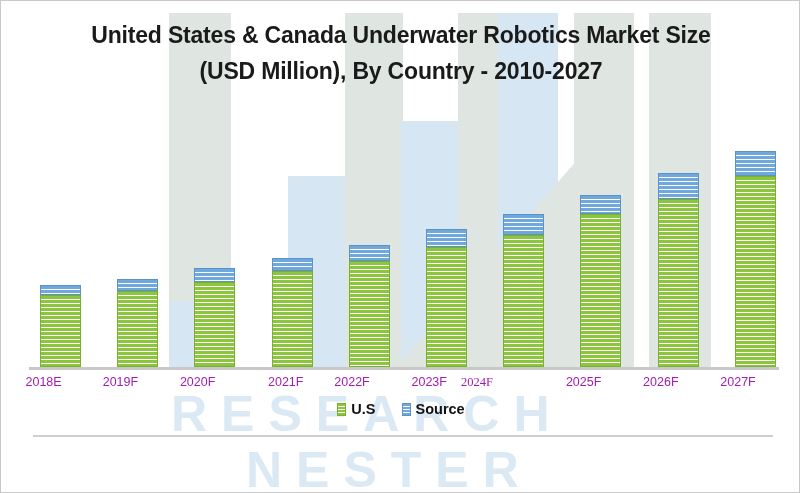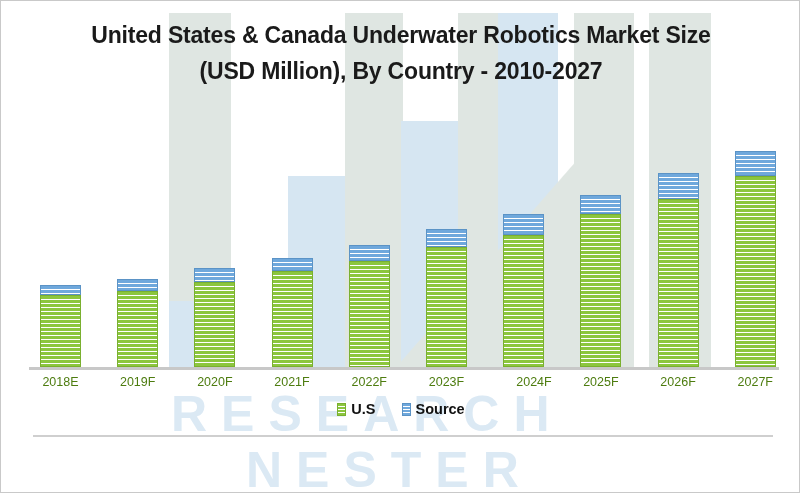--- a/index.html
+++ b/index.html
@@ -78,23 +78,23 @@
   
   #axis-line {
     position: absolute;
     left: 28px; top: 366px;
     width: 750px; height: 3px;
     background: #c8c8c8;
   }
   .xtick {
     position: absolute;
     top: 374px;
-    text-align: center;
+    text-align: left;
     font-size: 12.5px;
-    color: #4d7c0f;
+    color: #a21caf;
     width: 70px;
   }
 
   
   #legend {
     position: absolute;
     left: 0; top: 400px;
     width: 800px;
     display: flex;
     justify-content: center;
@@ -198,24 +198,24 @@
         <div class="seg seg-ca" style="top: 0px; height: 24.1667px;"></div>
         <div class="seg seg-us" style="top: 24.1667px; height: 191.4px;"></div>
       </div>
     </div>
 
   <div id="axis-line"></div>
   <div id="xticks">
       <div class="xtick" style="left: 24.5px;">2018E</div>
       <div class="xtick" style="left: 101.7px;">2019F</div>
       <div class="xtick" style="left: 178.9px;">2020F</div>
-      <div class="xtick" style="left: 256px;">2021F</div>
+      <div class="xtick" style="left: 267px;">2021F</div>
       <div class="xtick" style="left: 333.3px;">2022F</div>
       <div class="xtick" style="left: 410.5px;">2023F</div>
-      <div class="xtick" style="left: 498px;">2024F</div>
+      <div class="xtick" style="left: 460px; font-family: Liberation Serif, serif;">2024F</div>
       <div class="xtick" style="left: 564.9px;">2025F</div>
       <div class="xtick" style="left: 642.1px;">2026F</div>
       <div class="xtick" style="left: 719.3px;">2027F</div>
     </div>
 
   <div id="legend">
       <div class="legend-item">
         <span class="legend-swatch sw-us"></span>
         <span class="legend-label">U.S</span>
       </div>

